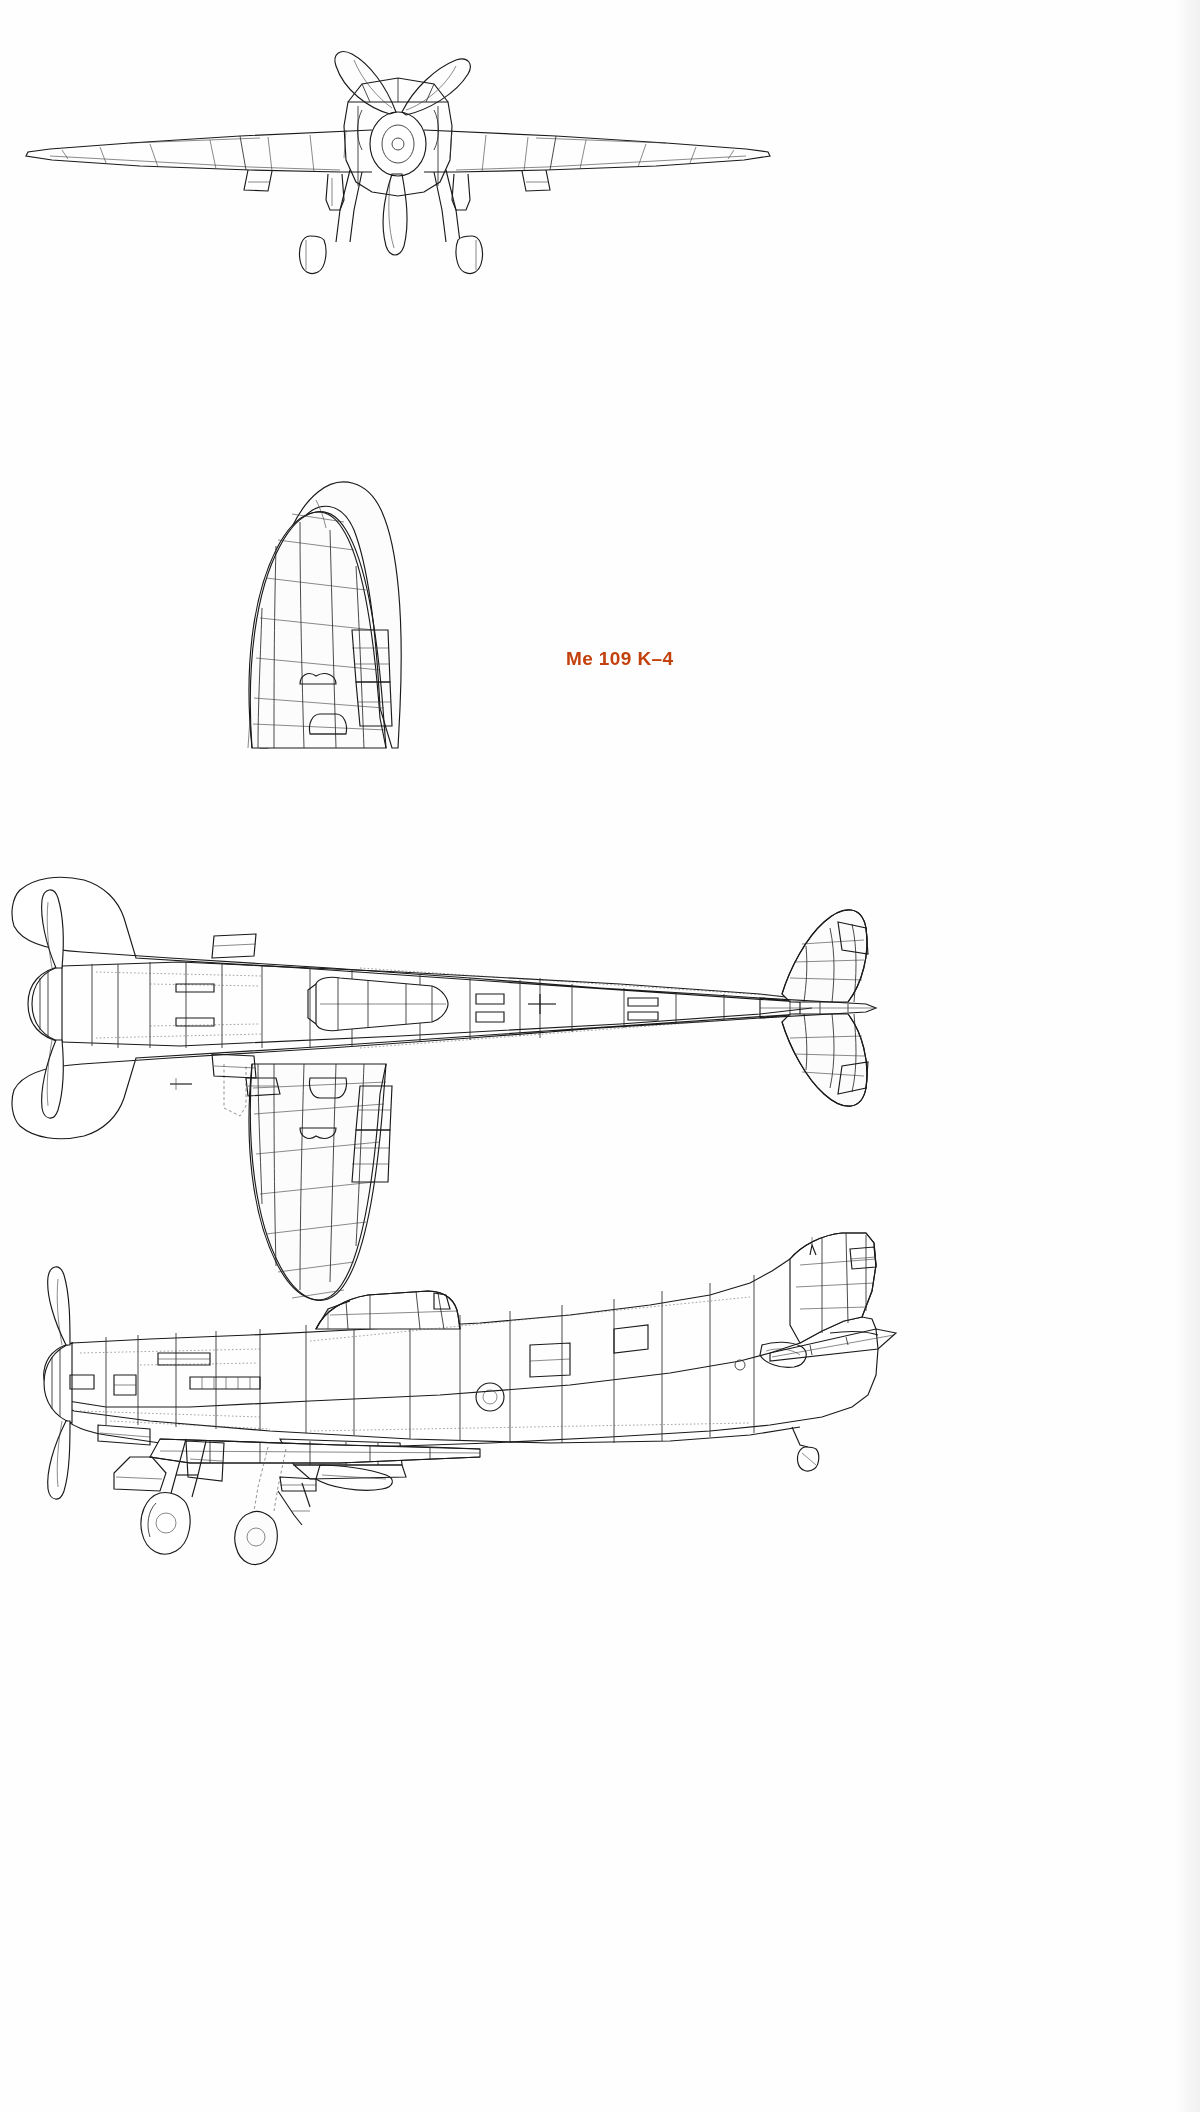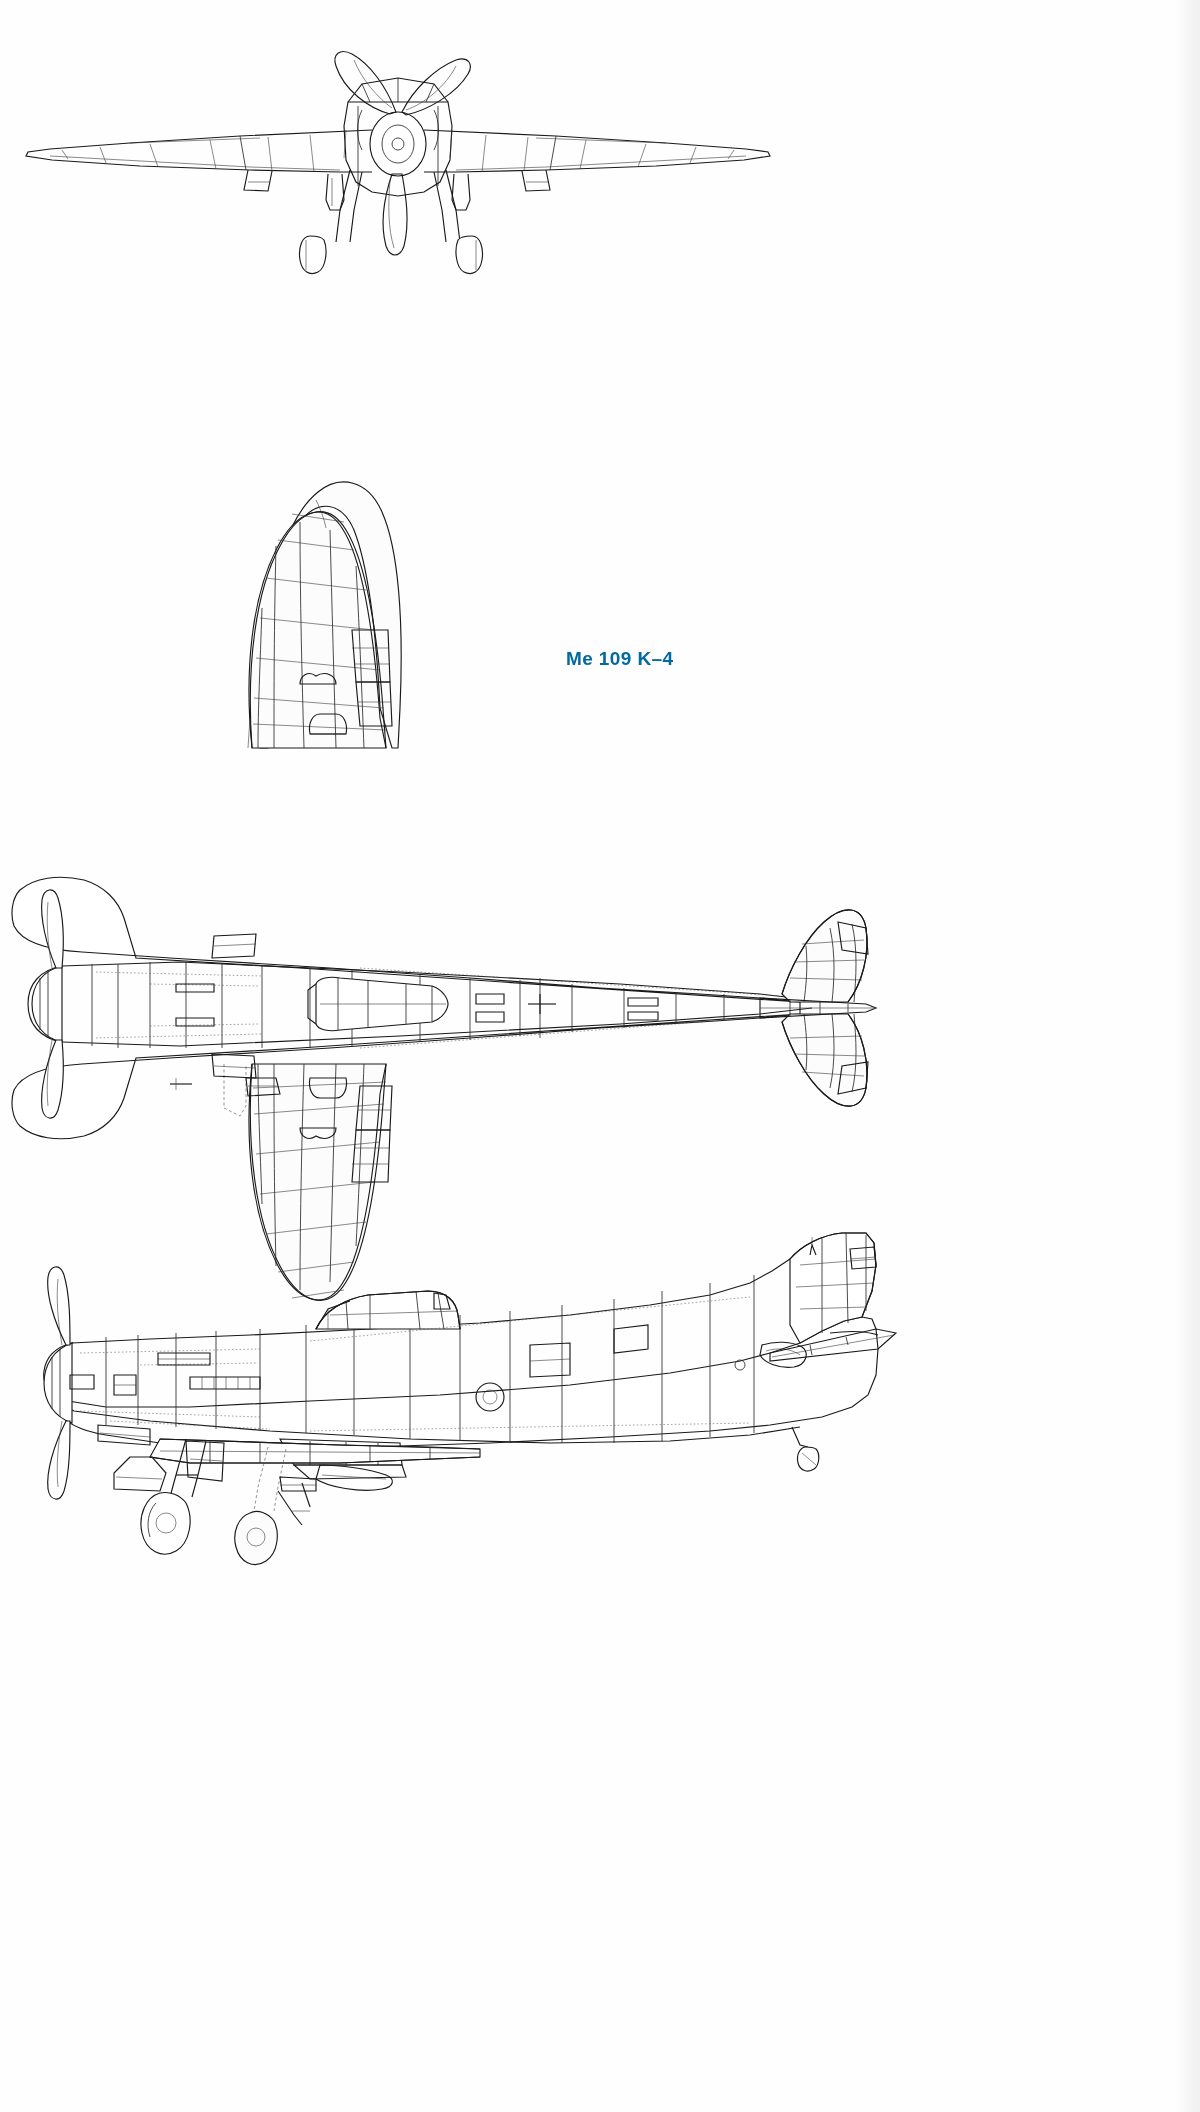--- a/index.html
+++ b/index.html
@@ -30,21 +30,21 @@
     position: absolute;
   }
   .view svg {
     display: block;
     overflow: visible;
   }
   .caption {
     position: absolute;
     font-size: 19px;
     font-weight: bold;
-    color: #0369a1;
+    color: #c2410c;
     letter-spacing: 0.4px;
     white-space: nowrap;
   }
   
   .ln   { fill: none; stroke: #1a1a1a; stroke-width: 1.15; }
   .ln-h { fill: none; stroke: #2b2b2b; stroke-width: 0.85; }
   .ln-t { fill: none; stroke: #3a3a3a; stroke-width: 0.6; }
   .ln-d { fill: none; stroke: #4a4a4a; stroke-width: 0.6; stroke-dasharray: 3 2.5; }
   .ln-dd{ fill: none; stroke: #555; stroke-width: 0.55; stroke-dasharray: 1.6 2.2; }
   .fillw { fill: #ffffff; }

